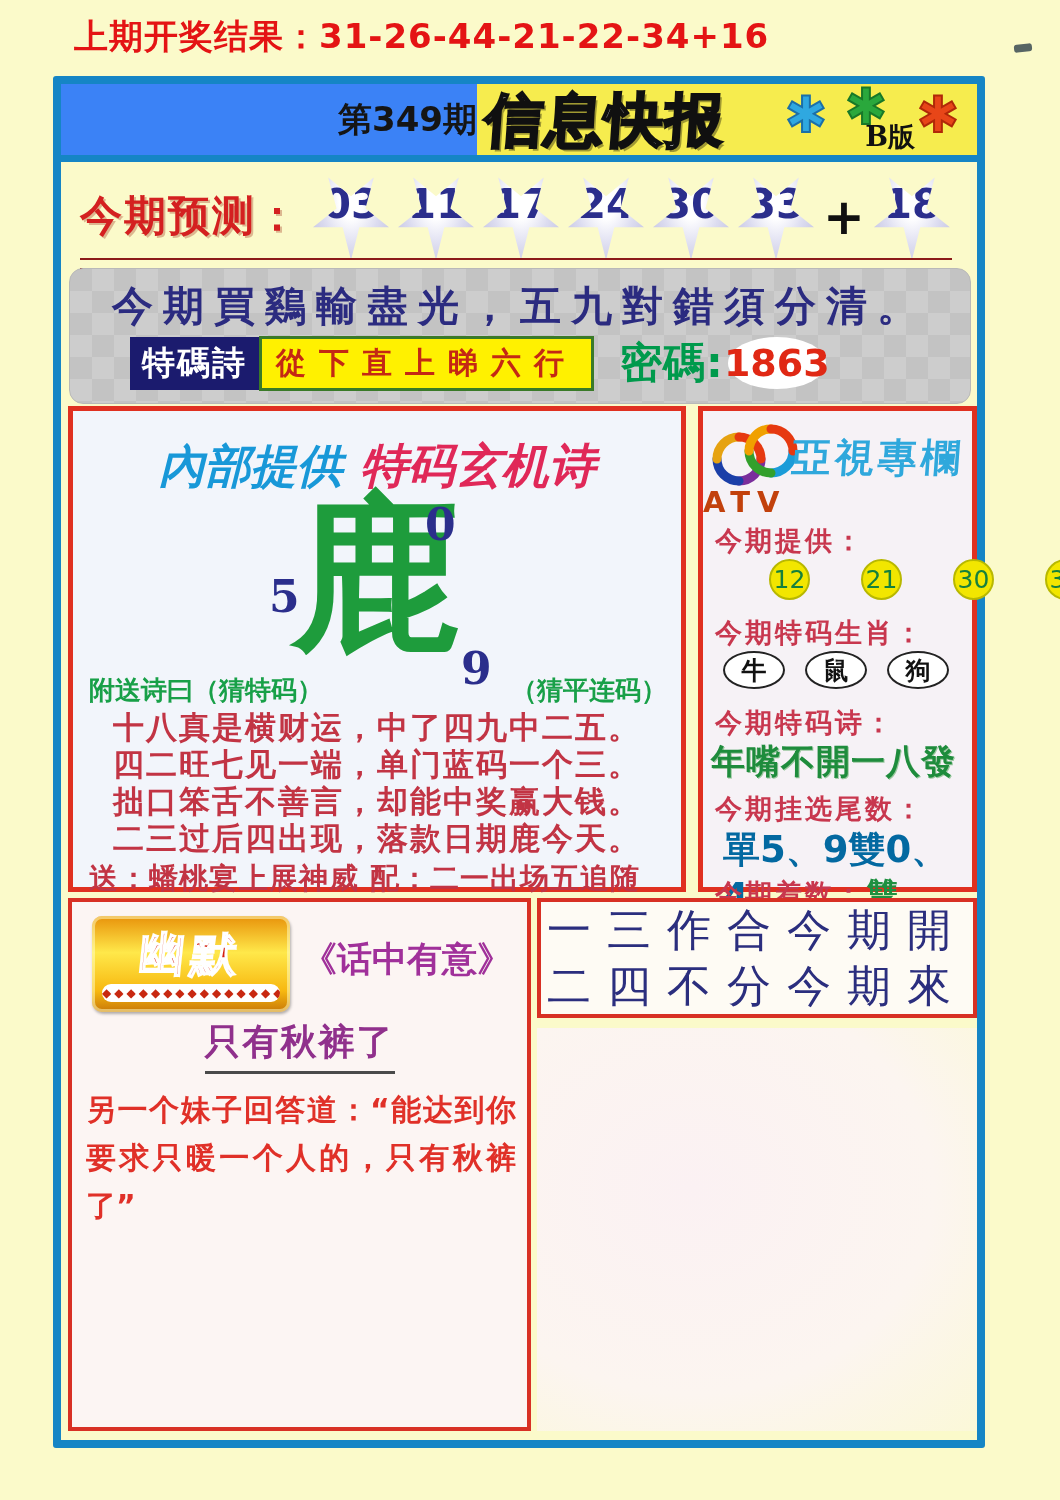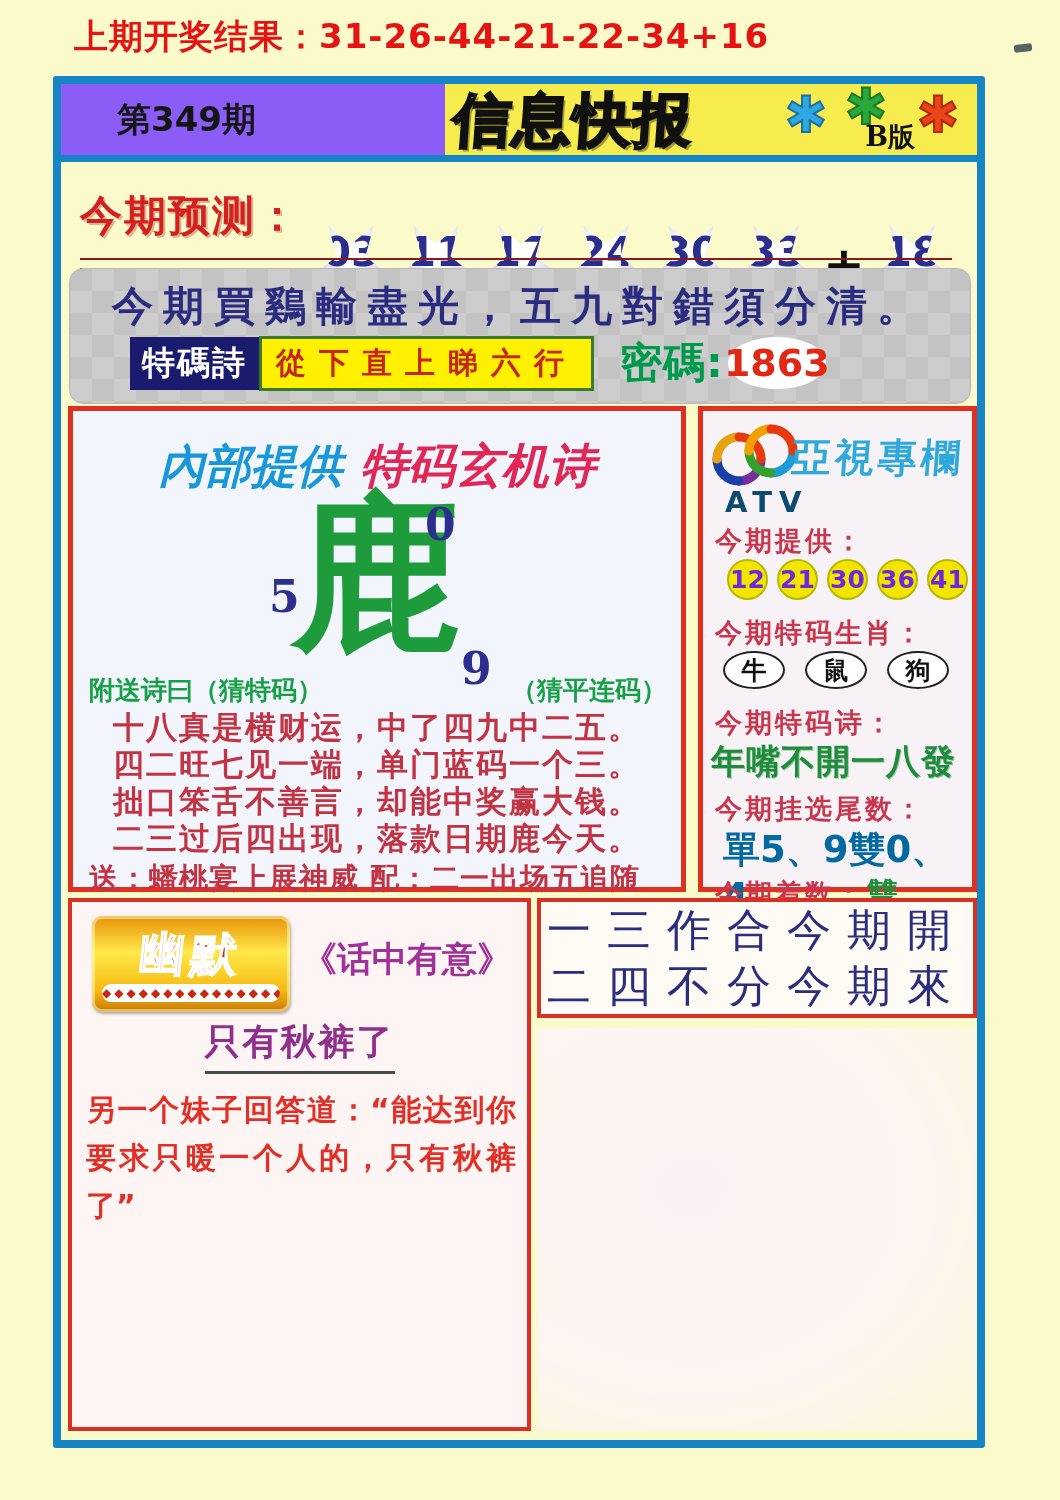--- a/index.html
+++ b/index.html
@@ -11,36 +11,36 @@
   #prev-result{left:74px;top:14px;font-size:34px;font-weight:bold;color:#E41414;letter-spacing:1px;}
 
   
   #smudge{left:1014px;top:44px;width:18px;height:8px;background:#3A4A52;border-radius:3px;transform:rotate(-6deg);opacity:.85;}
 
   
   #frame{left:53px;top:76px;width:916px;height:1356px;border:8px solid #1585C5;border-radius:3px;background:#FBFACA;}
 
   
   #header{left:0;top:0;width:916px;height:71px;display:flex;border-bottom:7px solid #1585C5;}
-  #header-left{width:384px;background:#8b5cf6;display:flex;align-items:center;}
+  #header-left{width:416px;background:#3b82f6;display:flex;align-items:center;justify-content:flex-end;}
   #issue{padding-left:56px;font-size:34px;color:#151515;font-weight:600;}
   #header-right{flex:1;background:#F6EC4E;position:relative;}
   #paper-title{position:absolute;left:8px;top:-2px;font-size:58px;font-weight:900;color:#FFF;
       -webkit-text-stroke:2.5px #101010;text-shadow:3px 3px 0 rgba(0,0,0,.35);
       font-family:"DejaVu Serif",serif;letter-spacing:2px;transform:skewX(-4deg);}
   .hstar{position:absolute;top:2px;font-size:50px;font-weight:900;}
   #hstar-blue{right:150px;color:#2FA8E0;-webkit-text-stroke:2px #1B6FA8;}
   #hstar-green{right:90px;top:-6px;color:#2AA83C;-webkit-text-stroke:2px #187828;}
   #hstar-red{right:18px;color:#E84618;-webkit-text-stroke:2px #B02808;}
   #edition{position:absolute;right:62px;bottom:0px;font-size:27px;color:#111;font-family:"DejaVu Serif",serif;font-weight:bold;}
 
   
   #prediction{left:0;top:86px;width:916px;height:100px;}
   #prediction-label{position:absolute;left:19px;top:18px;font-size:42px;font-weight:900;color:#D42020;letter-spacing:2px;text-shadow:2px 2px 0 rgba(150,30,10,.3);}
-  #star-row{position:absolute;left:252px;top:4px;display:flex;gap:9px;align-items:flex-start;margin-top:48px;}
+  #star-row{position:absolute;left:252px;top:4px;display:flex;gap:9px;align-items:flex-start;}
   .pstar{position:relative;width:76px;height:86px;
      background:radial-gradient(ellipse at 50% 30%,#FFFFFF 22%,#DCDCF0 55%,#B9B9DC 100%);
      clip-path:polygon(50% 100%,61% 62%,100% 62%,69% 40%,80% 4%,50% 26%,20% 4%,31% 40%,0% 62%,39% 62%);}
   .pstar span{position:absolute;left:0;top:6px;width:100%;text-align:center;font-size:41px;font-weight:900;color:#2B2E8C;}
   #plus-sign{font-size:50px;font-weight:900;color:#101010;margin-top:14px;}
   #pred-underline{position:absolute;left:19px;top:88px;width:872px;height:8px;
      border-top:2px solid #8B1A1A;border-bottom:2px solid #8B1A1A;}
 
   
   #notice{left:8px;top:184px;width:900px;height:134px;border-radius:14px;border:1px solid #B8B8B8;
@@ -66,28 +66,28 @@
   #gnum-bottom{left:388px;top:232px;}
   #sub-left{position:absolute;left:16px;top:262px;font-size:26px;font-weight:900;color:#18A048;}
   #sub-right{position:absolute;right:14px;top:262px;font-size:26px;font-weight:900;color:#18A048;}
   #poem{position:absolute;left:0;top:298px;width:100%;text-align:center;color:#C23444;font-weight:900;
      font-size:31px;line-height:37px;font-family:"DejaVu Serif",serif;letter-spacing:2px;}
   #gift-line{position:absolute;left:16px;top:448px;font-size:29px;font-weight:900;color:#C23444;font-family:"DejaVu Serif",serif;letter-spacing:1px;}
 
   
   #atv{left:637px;top:322px;width:279px;height:486px;background:#F6F2F6;border:5px solid #E03020;box-sizing:border-box;}
   #atv-logo{position:absolute;left:6px;top:6px;}
-  #atv-text{position:absolute;left:22px;top:74px;font-size:29px;font-weight:900;color:#0c4a6e;letter-spacing:7px;}
+  #atv-text{position:absolute;left:0;top:74px;font-size:29px;font-weight:900;color:#c2410c;letter-spacing:7px;}
   #atv-title{position:absolute;right:8px;top:20px;font-size:39px;font-weight:900;color:#2FA8DC;
      font-family:"DejaVu Serif",serif;letter-spacing:4px;transform:skewX(-4deg);}
   .atv-label{position:absolute;left:12px;font-size:27px;font-weight:900;color:#C8374E;letter-spacing:3px;}
   #provide-label{top:112px;}
   #balls{position:absolute;left:24px;top:148px;display:flex;gap:9px;}
   .ball{width:41px;height:41px;border-radius:50%;background:#F2E600;border:2px solid #B8B800;box-sizing:border-box;
-     display:flex;align-items:center;justify-content:center;font-size:25px;font-weight:bold;color:#6d28d9;}
+     display:flex;align-items:center;justify-content:center;font-size:25px;font-weight:normal;color:#15803d;margin-left:42px;}
   #zodiac-label{top:204px;}
   #zodiacs{position:absolute;left:20px;top:240px;display:flex;gap:20px;}
   .zod{width:62px;height:38px;border:2px solid #222;border-radius:50%;background:#FFF;box-sizing:border-box;
      display:flex;align-items:center;justify-content:center;font-size:25px;font-weight:bold;color:#111;}
   #poem-label{top:294px;}
   #atv-poem{position:absolute;left:8px;top:328px;font-size:34px;font-weight:900;color:#1E8C3C;letter-spacing:1px;text-shadow:1px 1px 0 #9CC8A0;}
   #tail-label{top:380px;}
   #tail-value{position:absolute;left:20px;top:414px;font-size:37px;font-weight:bold;color:#0369a1;}
   #parity-row{position:absolute;left:12px;top:462px;display:flex;align-items:center;}
   #parity-label{position:static;font-size:27px;font-weight:900;color:#C8374E;letter-spacing:3px;}

